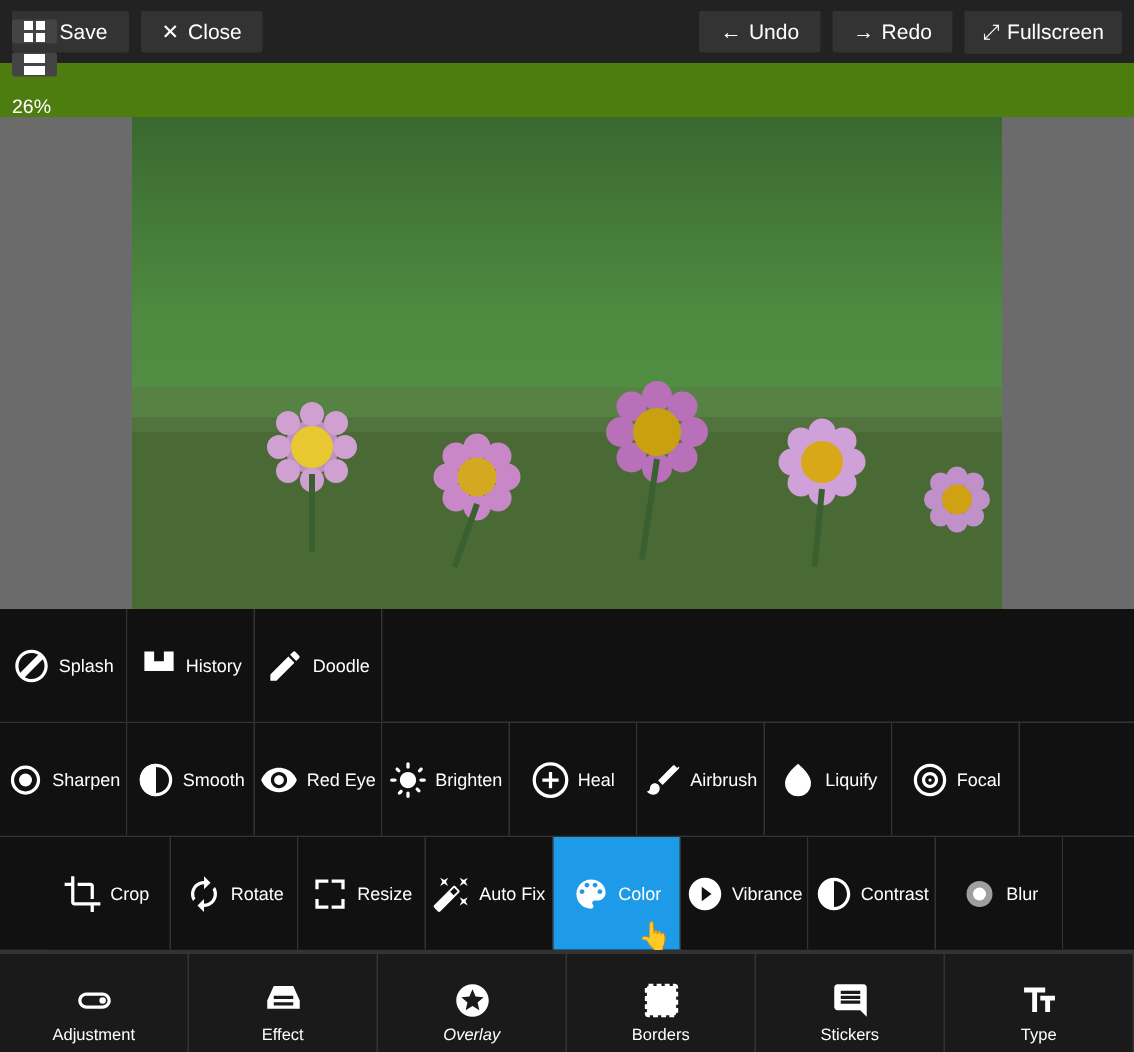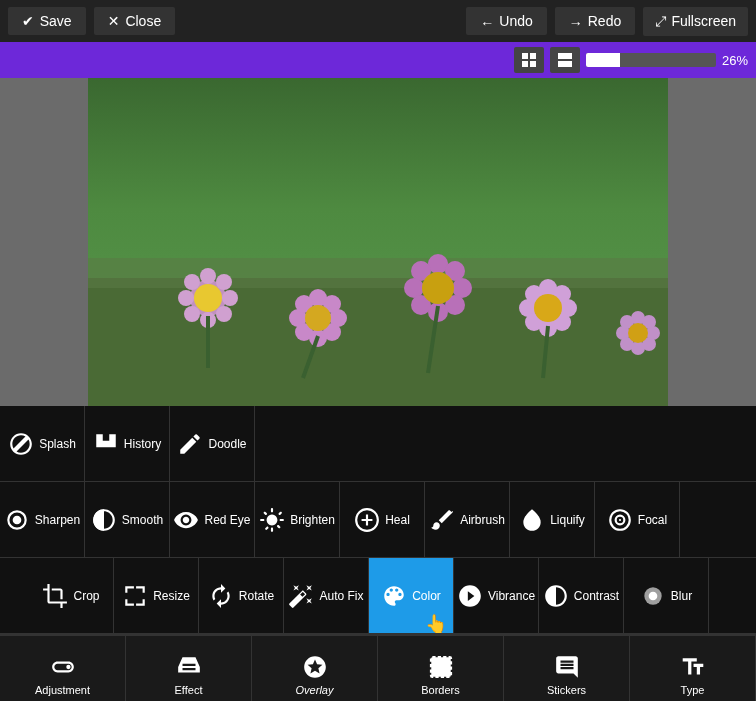--- a/index.html
+++ b/index.html
@@ -61,26 +61,26 @@
       border: none;
       padding: 6px 12px;
       cursor: pointer;
       font-size: 14px;
       border-radius: 2px;
     }
 
     
     .second-toolbar {
       display: flex;
-      align-items: center;
       justify-content: flex-end;
       height: 36px;
-      background: #6d28d9;
+      background: #4d7c0f;
       padding: 0 8px;
       gap: 6px;
+      flex-direction: column;
     }
     .view-btn {
       background: #444;
       border: none;
       color: #fff;
       width: 30px;
       height: 26px;
       cursor: pointer;
       display: flex;
       align-items: center;
@@ -407,29 +407,29 @@
 
   <div class="tools-row" style="overflow-x:auto;padding-left:29px;">
     <div class="tool-item">
       <svg class="svg-icon" viewBox="0 0 24 24" fill="white">
         <path d="M17 15h2V7c0-1.1-.9-2-2-2H9v2h8v8zM7 17V1H5v4H1v2h4v10c0 1.1.9 2 2 2h10v4h2v-4h4v-2H7z"></path>
       </svg>
       <span class="tool-label">Crop</span>
     </div>
     <div class="tool-item">
       <svg class="svg-icon" viewBox="0 0 24 24" fill="white">
+        <path d="M12 6v3l4-4-4-4v3c-4.42 0-8 3.58-8 8 0 1.57.46 3.03 1.24 4.26L6.7 14.8c-.45-.83-.7-1.79-.7-2.8 0-3.31 2.69-6 6-6zm6.76 1.74L17.3 9.2c.44.84.7 1.79.7 2.8 0 3.31-2.69 6-6 6v-3l-4 4 4 4v-3c4.42 0 8-3.58 8-8 0-1.57-.46-3.03-1.24-4.26z"></path>
+      </svg>
+      <span class="tool-label">Rotate</span>
+    </div>
+    <div class="tool-item">
+      <svg class="svg-icon" viewBox="0 0 24 24" fill="white">
         <path d="M3 3h8v2H5v4H3V3zm18 0v6h-2V5h-6V3h8zm0 18h-8v-2h6v-4h2v6zM3 21v-6h2v4h6v2H3z"></path>
       </svg>
       <span class="tool-label">Resize</span>
-    </div>
-    <div class="tool-item">
-      <svg class="svg-icon" viewBox="0 0 24 24" fill="white">
-        <path d="M12 6v3l4-4-4-4v3c-4.42 0-8 3.58-8 8 0 1.57.46 3.03 1.24 4.26L6.7 14.8c-.45-.83-.7-1.79-.7-2.8 0-3.31 2.69-6 6-6zm6.76 1.74L17.3 9.2c.44.84.7 1.79.7 2.8 0 3.31-2.69 6-6 6v-3l-4 4 4 4v-3c4.42 0 8-3.58 8-8 0-1.57-.46-3.03-1.24-4.26z"></path>
-      </svg>
-      <span class="tool-label">Rotate</span>
     </div>
     <div class="tool-item">
       <svg class="svg-icon" viewBox="0 0 24 24" fill="white">
         <path d="M7.5 5.6L10 7 8.6 4.5 10 2 7.5 3.4 5 2l1.4 2.5L5 7zm12 9.8L17 14l1.4 2.5L17 19l2.5-1.4L22 19l-1.4-2.5L22 14zM22 2l-2.5 1.4L17 2l1.4 2.5L17 7l2.5-1.4L22 7l-1.4-2.5zm-7.63 5.29c-.39-.39-1.02-.39-1.41 0L1.29 18.96c-.39.39-.39 1.02 0 1.41l2.34 2.34c.39.39 1.02.39 1.41 0L16.7 11.05c.39-.39.39-1.02 0-1.41l-2.33-2.35zm-1.03 5.49l-2.12-2.12 2.44-2.44 2.12 2.12-2.44 2.44z"></path>
       </svg>
       <span class="tool-label">Auto Fix</span>
     </div>
     <div class="tool-item active" style="background:#1e9be8; position:relative;">
       <svg class="svg-icon" viewBox="0 0 24 24" fill="white">
         <path d="M12 3c-4.97 0-9 4.03-9 9s4.03 9 9 9c.83 0 1.5-.67 1.5-1.5 0-.39-.15-.74-.39-1.01-.23-.26-.38-.61-.38-.99 0-.83.67-1.5 1.5-1.5H16c2.76 0 5-2.24 5-5 0-4.42-4.03-8-9-8zm-5.5 9c-.83 0-1.5-.67-1.5-1.5S5.67 9 6.5 9 8 9.67 8 10.5 7.33 12 6.5 12zm3-4C8.67 8 8 7.33 8 6.5S8.67 5 9.5 5s1.5.67 1.5 1.5S10.33 8 9.5 8zm5 0c-.83 0-1.5-.67-1.5-1.5S13.67 5 14.5 5s1.5.67 1.5 1.5S15.33 8 14.5 8zm3 4c-.83 0-1.5-.67-1.5-1.5S16.67 9 17.5 9s1.5.67 1.5 1.5-.67 1.5-1.5 1.5z"></path>

